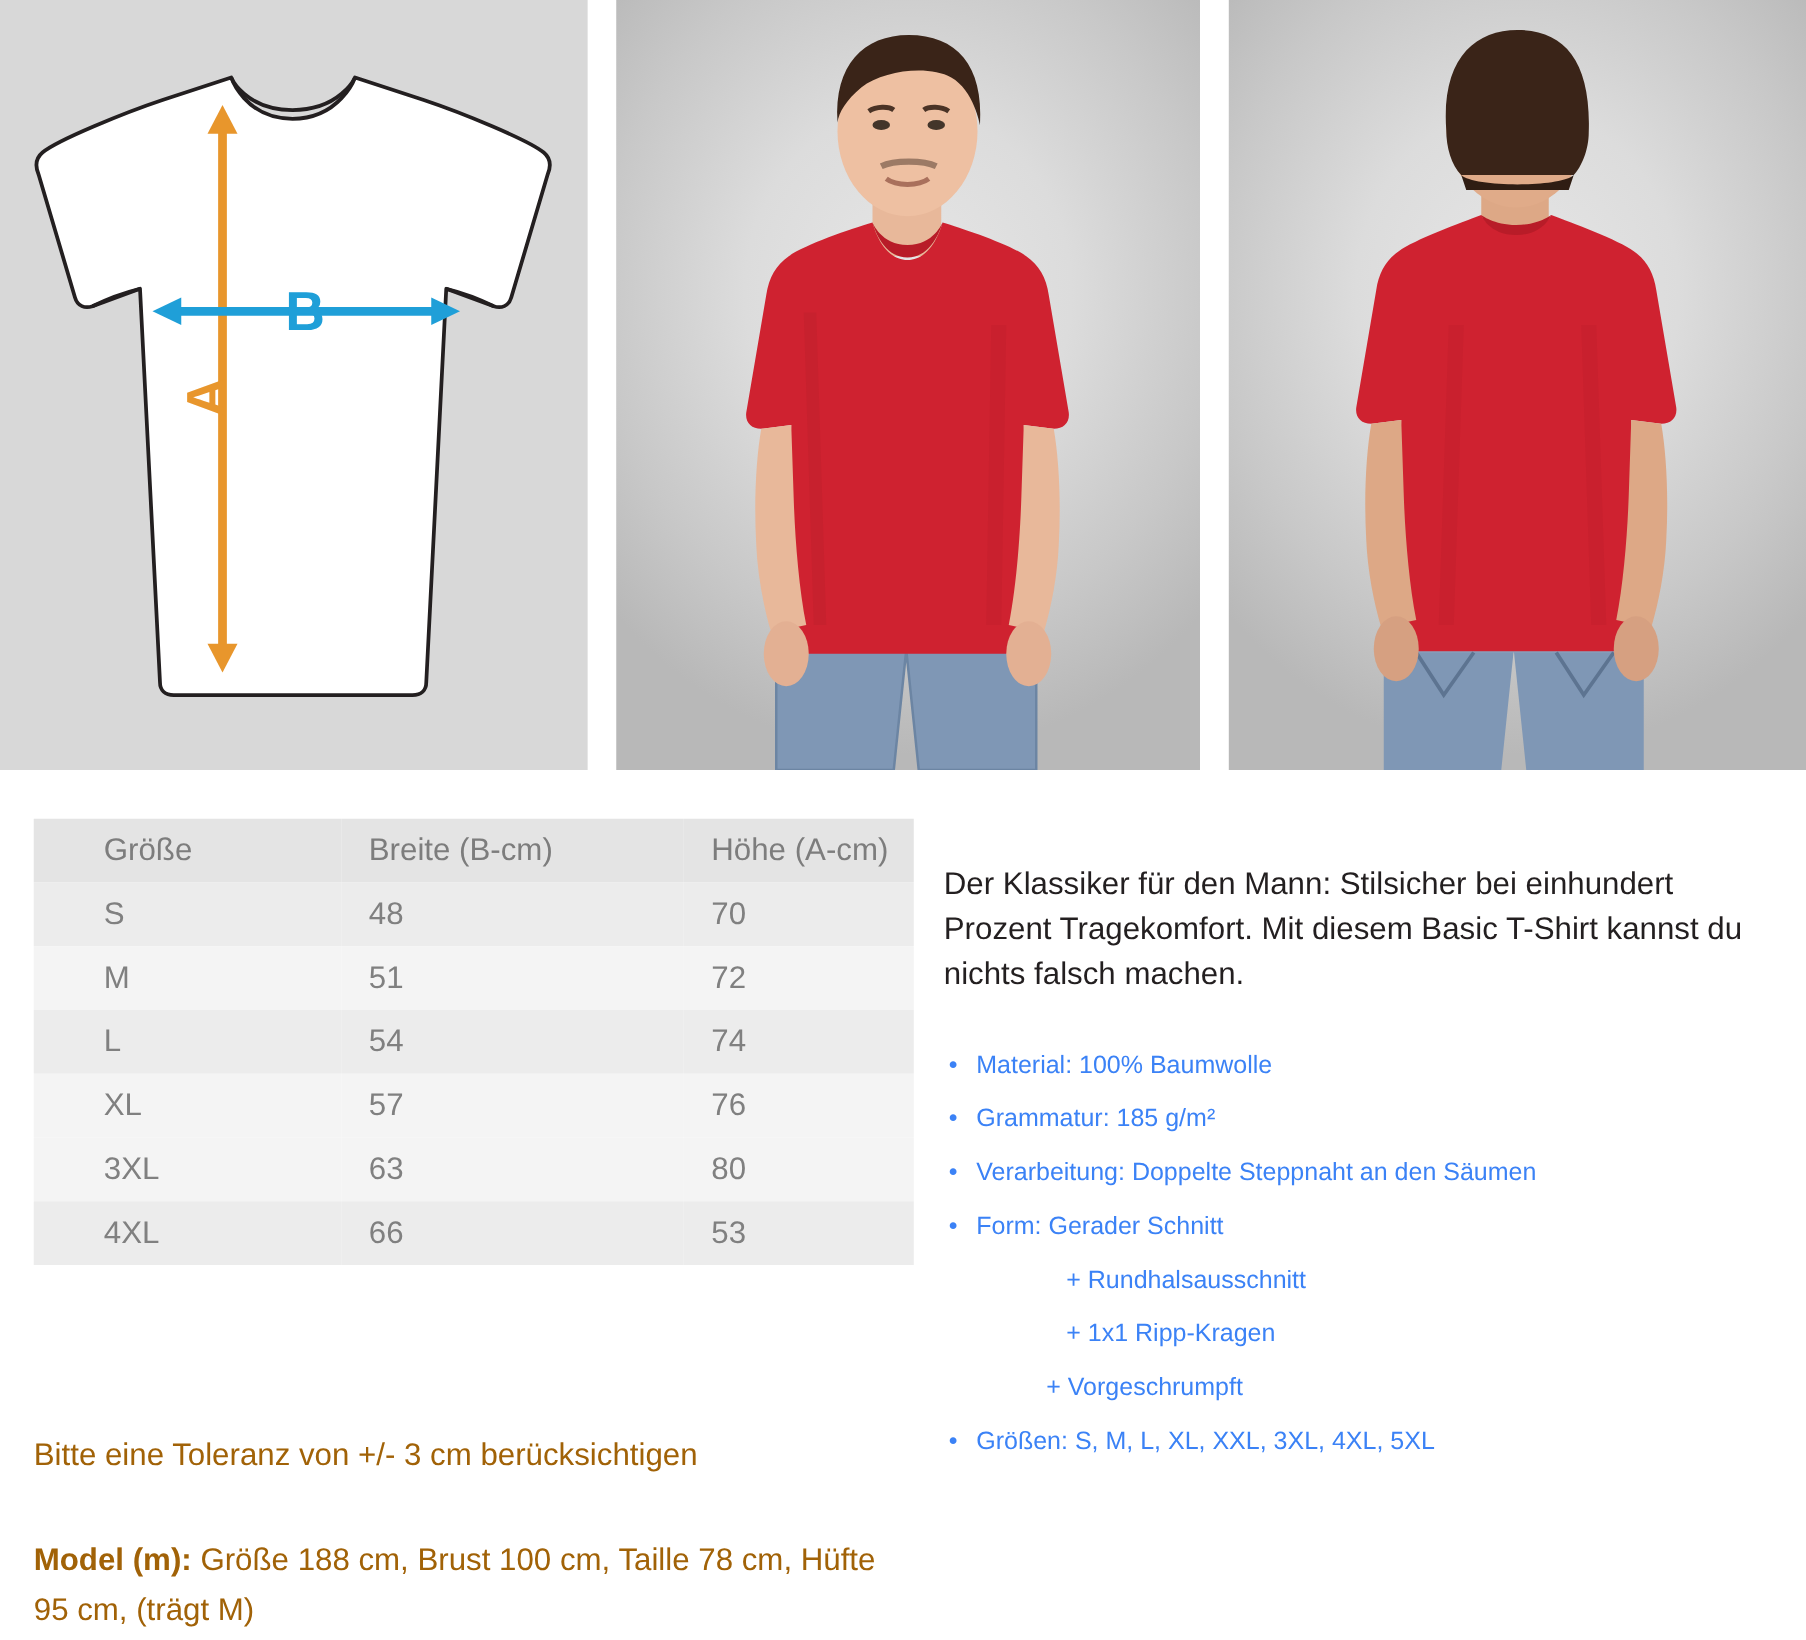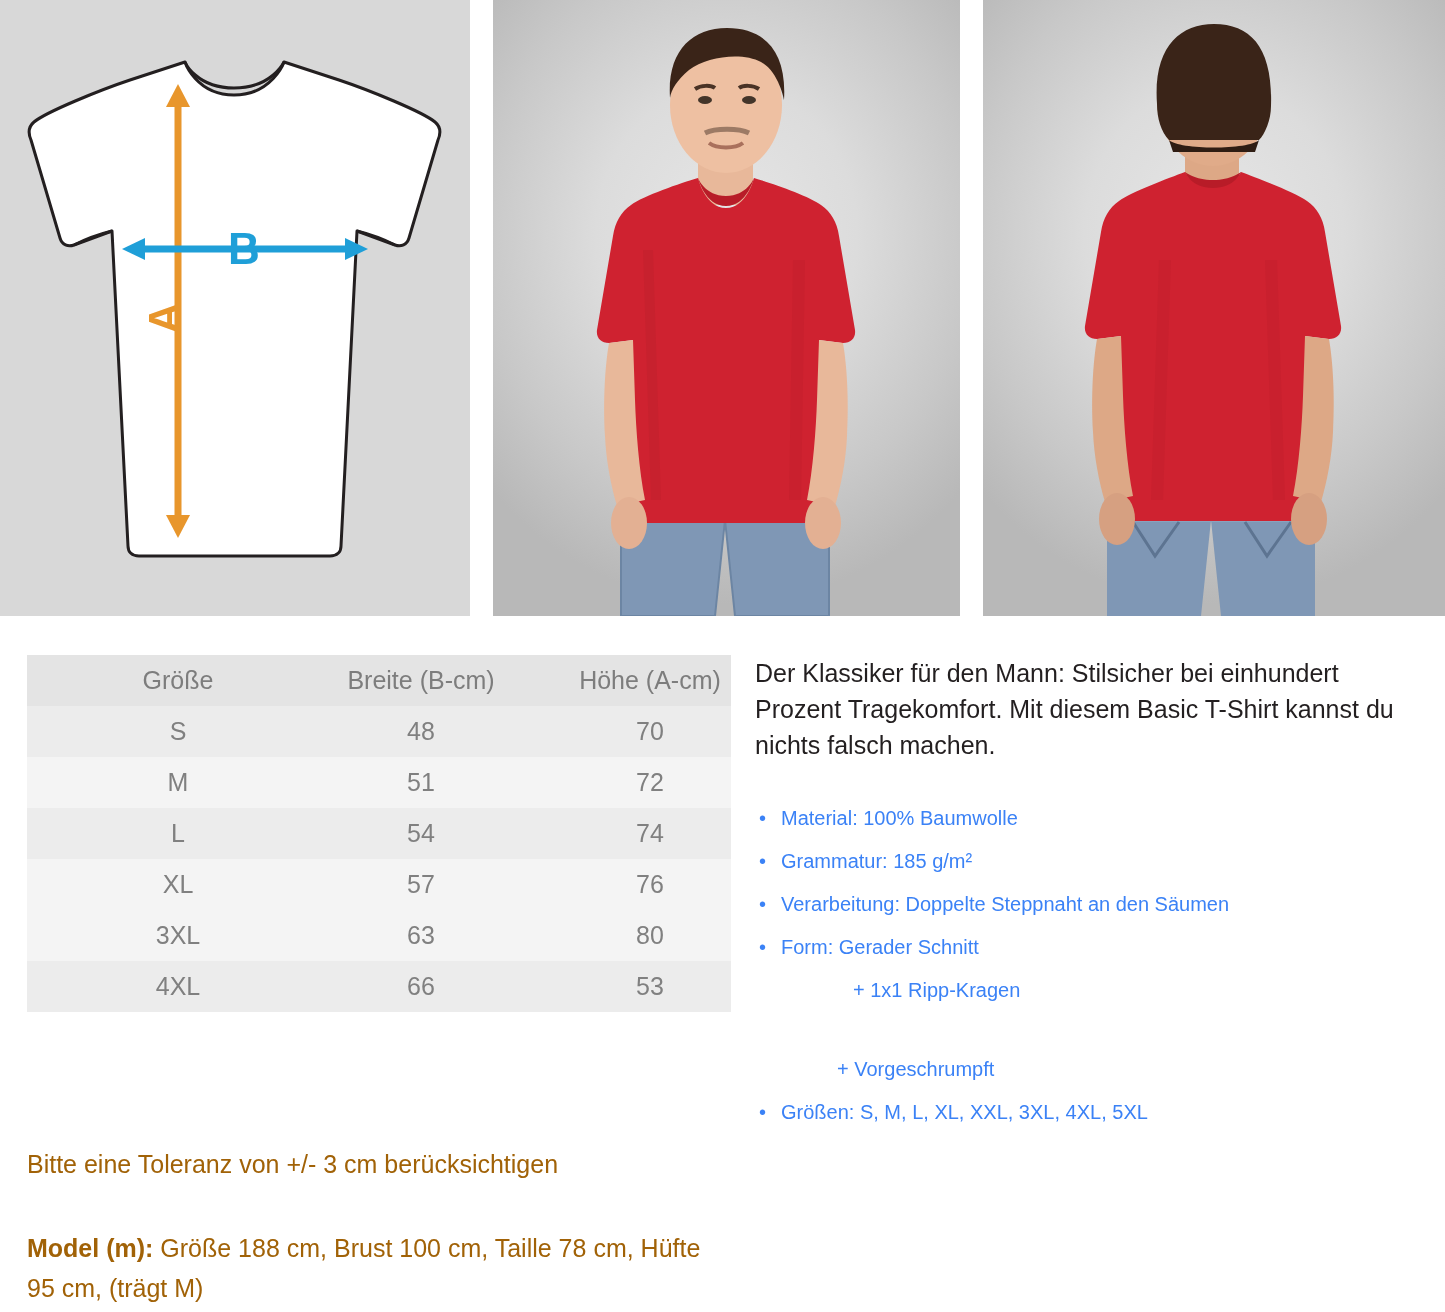--- a/index.html
+++ b/index.html
@@ -61,21 +61,21 @@
     top: 655px;
     width: 704px;
   }
   table.size-table {
     border-collapse: collapse;
     width: 704px;
     table-layout: fixed;
   }
   table.size-table th,
   table.size-table td {
-    text-align: center;
+    text-align: left;
     font-size: 25px;
     font-weight: normal;
     color: #808080;
     padding: 0;
     height: 51px;
     vertical-align: middle;
   }
   table.size-table th:first-child,
   table.size-table td:first-child { padding-left: 56px; width: 190px; }
   table.size-table th:nth-child(2),
@@ -103,21 +103,21 @@
     font-size: 25px;
     line-height: 40px;
     color: #a16207;
   }
   .model-note b { font-weight: bold; }
 
   
   .desc {
     position: absolute;
     left: 755px;
-    top: 655px;
+    top: 689px;
     width: 670px;
   }
   .desc-intro {
     font-size: 25px;
     line-height: 36px;
     color: #231f20;
     margin: 0 0 34px 0;
   }
   ul.features {
     list-style: none;
@@ -137,21 +137,20 @@
     position: absolute;
     left: 4px;
     top: 0;
   }
   ul.features li.sub {
     padding-left: 98px;
   }
   ul.features li.sub::before { content: ""; }
   ul.features li.sub2 {
     padding-left: 82px;
-    margin-top: 36px;
   }
   ul.features li.sub2::before { content: ""; }
 </style>
 </head>
 <body>
 
 <div class="page">
 
   <div class="images">
 
@@ -321,19 +320,20 @@
 
   <div class="model-note"><b>Model (m):</b><span> Größe 188 cm, Brust 100 cm, Taille 78 cm, Hüfte 95 cm, (trägt M)</span></div>
 
   <div class="desc">
     <p class="desc-intro">Der Klassiker für den Mann: Stilsicher bei einhundert Prozent Tragekomfort. Mit diesem Basic T-Shirt kannst du nichts falsch machen.</p>
     <ul class="features">
       <li>Material: 100% Baumwolle</li>
       <li>Grammatur: 185 g/m²</li>
       <li>Verarbeitung: Doppelte Steppnaht an den Säumen</li>
       <li>Form: Gerader Schnitt</li>
+      <li class="sub">+ Rundhalsausschnitt</li>
       <li class="sub">+ 1x1 Ripp-Kragen</li>
       <li class="sub2">+ Vorgeschrumpft</li>
       <li>Größen:  S, M, L, XL, XXL, 3XL, 4XL, 5XL</li>
     </ul>
   </div>
 
 </div>
 
 </body></html>

